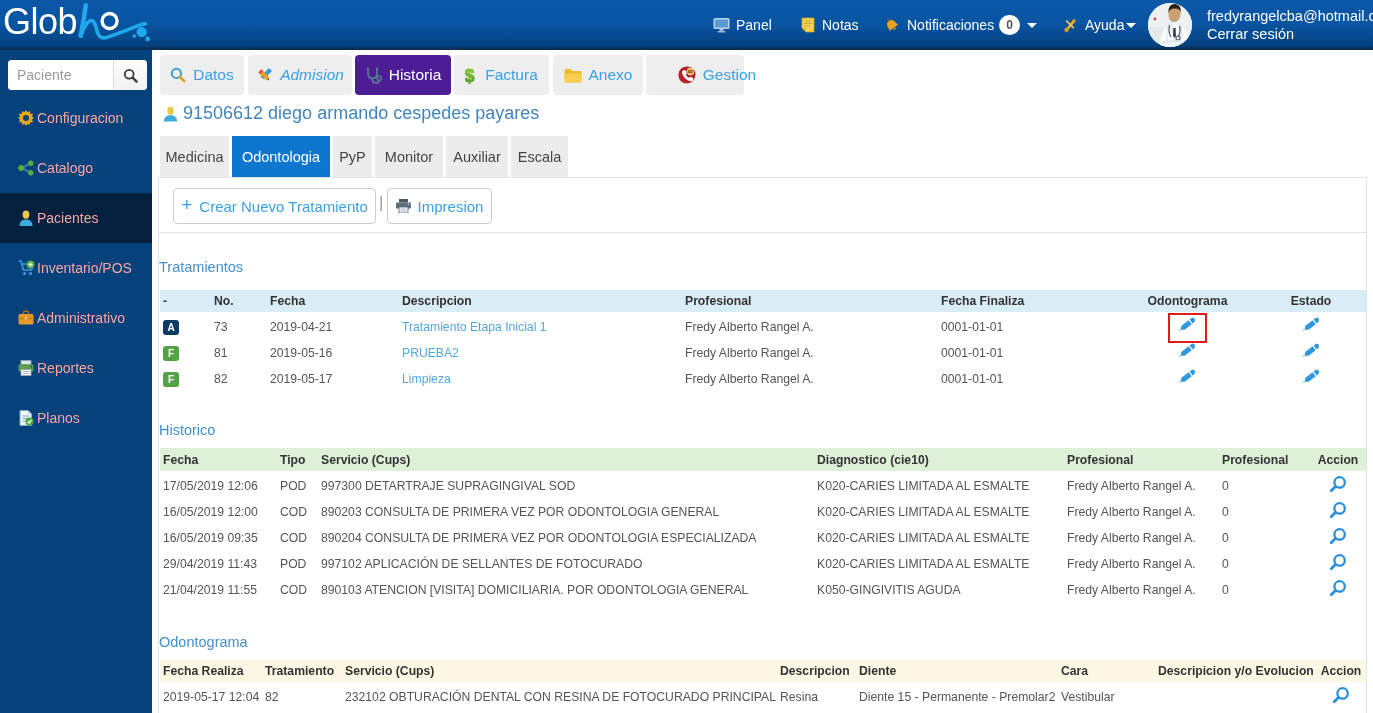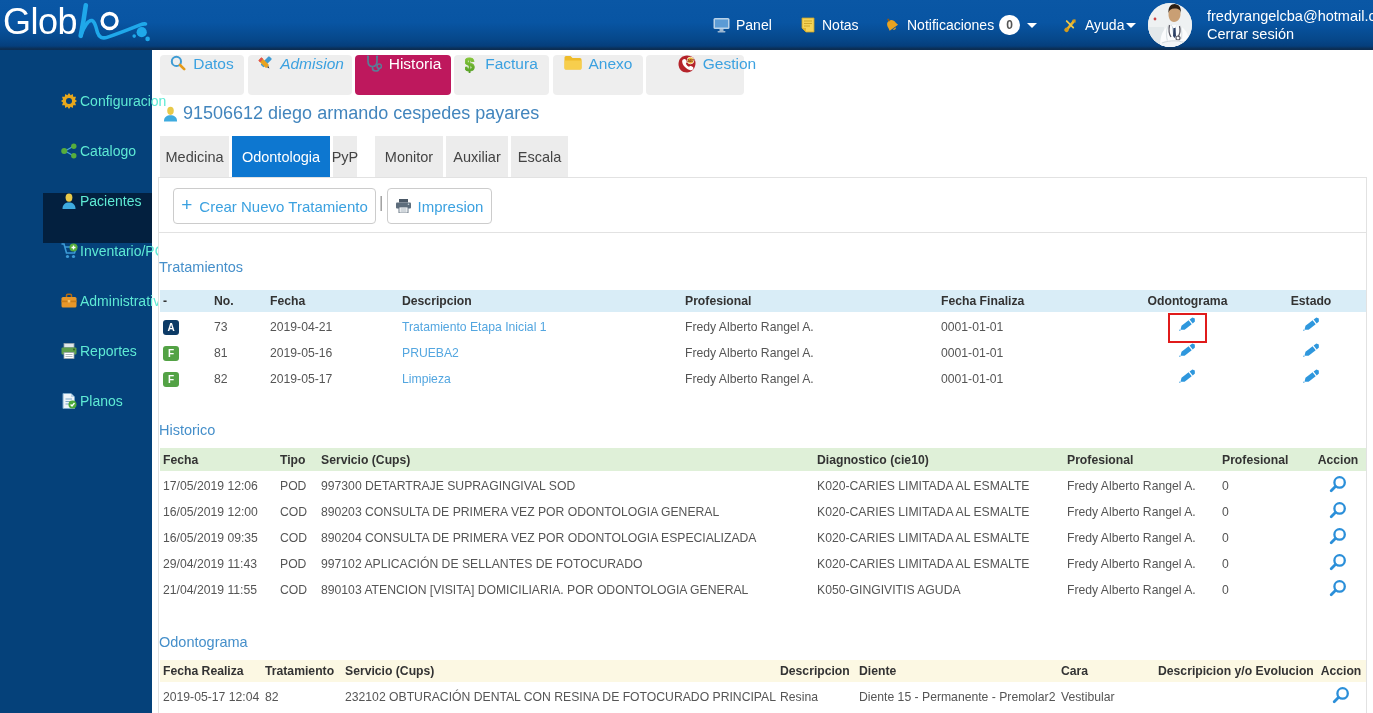--- a/index.html
+++ b/index.html
@@ -24,27 +24,27 @@
 #sidebar { position:absolute; left:0; top:50px; width:152px; height:663px;
   background:#05417a; }
 #searchbox { position:absolute; left:8px; top:10px; width:139px; height:30px;
   background:#fff; border-radius:4px; display:flex; }
 #searchbox input { flex:1; border:none; outline:none; padding:0 0 0 9px; font-size:14px;
   color:#555; width:96px; font-family:"Liberation Sans", sans-serif; border-radius:4px 0 0 4px; }
 #searchbox input::placeholder { color:#9a9a9a; }
 #searchbtn { width:34px; background:linear-gradient(#fdfdfd,#f2f2f2); border-left:1px solid #ddd;
   border-radius:0 4px 4px 0; display:flex; align-items:center; justify-content:center; }
 .menu { position:absolute; left:0; top:43px; width:152px; }
-.mitem { height:50px; display:flex; align-items:flex-start; color:#5eead4; font-size:14px;margin-left:43px; }
+.mitem { height:50px; display:flex; align-items:center; color:#fca5a5; font-size:14px; }
 .mitem .mico { width:16px; height:16px; margin-left:18px; margin-right:3px; flex:none; }
 .mitem.active { background:#03203f; }
 
 .tab1 { position:absolute; top:55px; height:40px; background:#eeeeee; border-radius:4px;
-  color:#3ba1e0; font-size:15.5px; display:flex; align-items:flex-start; justify-content:center; gap:7px; }
-.tab1.active { background:#be185d; color:#fff; }
+  color:#3ba1e0; font-size:15.5px; display:flex; align-items:center; justify-content:center; gap:7px; }
+.tab1.active { background:#4c1d95; color:#fff; }
 .tab1 svg { flex:none; }
 
 #ptitle { position:absolute; left:163px; top:103px; font-size:18px; color:#4285bd;
   display:flex; align-items:center; gap:5px; }
 
 .tab2 { position:absolute; top:136px; height:41px; background:#ececec; color:#444;
   font-size:14.5px; display:flex; align-items:center; justify-content:center; }
 .tab2.active { background:#0d77d0; color:#fff; }
 
 #panelbox { position:absolute; left:158px; top:177px; width:1209px; height:540px;
@@ -138,20 +138,29 @@
       <path d="M21.5 22 C20.5 27 21 31 23 34 M31.5 23 C32.5 27 32 31 30 34" stroke="#5d5d68" stroke-width="1.3" fill="none"></path>
       <circle cx="30" cy="35" r="2" fill="none" stroke="#5d5d68" stroke-width="1.2"></circle>
       <path d="M12 40 C18 36 30 36 40 40 L40 44 L12 44 Z" fill="#f1f4f6"></path>
       <path d="M14 40 C22 37 32 37 40 41" stroke="#d3dade" stroke-width="1" fill="none"></path>
     </svg>
   </div>
   <div id="useremail">fredyrangelcba@hotmail.com<br>Cerrar sesión</div>
 </div>
 
 <div id="sidebar">
+  <div id="searchbox">
+    <input placeholder="Paciente" style="">
+    <div id="searchbtn">
+        <svg width="15" height="15" viewBox="0 0 15 15">
+          <circle cx="6.2" cy="6.2" r="4.4" fill="none" stroke="#3a3a3a" stroke-width="1.8"></circle>
+          <line x1="9.6" y1="9.6" x2="13.6" y2="13.6" stroke="#3a3a3a" stroke-width="2.4" stroke-linecap="round"></line>
+        </svg>
+      </div>
+  </div>
   <div class="menu">
     <div class="mitem"><span class="mico">
       <svg width="16" height="16" viewBox="0 0 16 16">
             <g fill="#e8a81c">
               <path d="M8 0 L9.6 2.2 L11.8 1 L12.2 3.8 L15 3.8 L14 6.4 L16 8 L14 9.6 L15 12.2 L12.2 12.2 L11.8 15 L9.6 13.8 L8 16 L6.4 13.8 L4.2 15 L3.8 12.2 L1 12.2 L2 9.6 L0 8 L2 6.4 L1 3.8 L3.8 3.8 L4.2 1 L6.4 2.2 Z"></path>
             </g>
             <circle cx="8" cy="8" r="3" fill="#05417a"></circle>
           </svg>
     </span>Configuracion</div>
     <div class="mitem"><span class="mico">
@@ -262,21 +271,21 @@
 
 <div id="ptitle">
   <svg width="15" height="16" viewBox="0 0 16 16">
       <ellipse cx="8" cy="4.6" rx="3.5" ry="4.4" fill="#e8c94a"></ellipse>
       <path d="M1 16 C1 11.3 4.2 9.4 8 9.4 C11.8 9.4 15 11.3 15 16 Z" fill="#3eabdf"></path>
     </svg>
   91506612 diego armando cespedes payares</div>
 
 <div class="tab2" style="left:160px;width:69px;">Medicina</div>
 <div class="tab2 active" style="left:232px;width:98px;">Odontologia</div>
-<div class="tab2" style="left:333px;width:24px;">PyP</div>
+<div class="tab2" style="left:333px;width:39px;">PyP</div>
 <div class="tab2" style="left:375px;width:68px;">Monitor</div>
 <div class="tab2" style="left:446px;width:62px;">Auxiliar</div>
 <div class="tab2" style="left:511px;width:57px;">Escala</div>
 
 <div id="panelbox">
   <div id="btnrow">
     <div class="btn" style="left:14px;width:203px;"><span style="font-size:19px;margin-top:-2px;">+</span> Crear Nuevo Tratamiento</div>
     <div id="sep">|</div>
     <div class="btn" style="left:228px;width:105px;">
       <svg width="15" height="14" viewBox="0 0 15 14">

